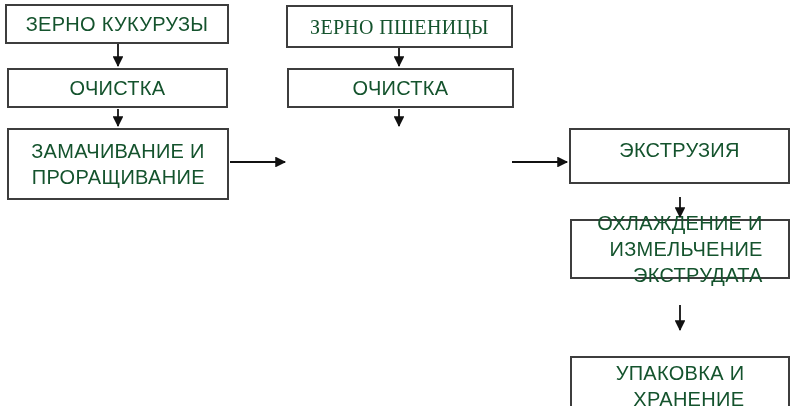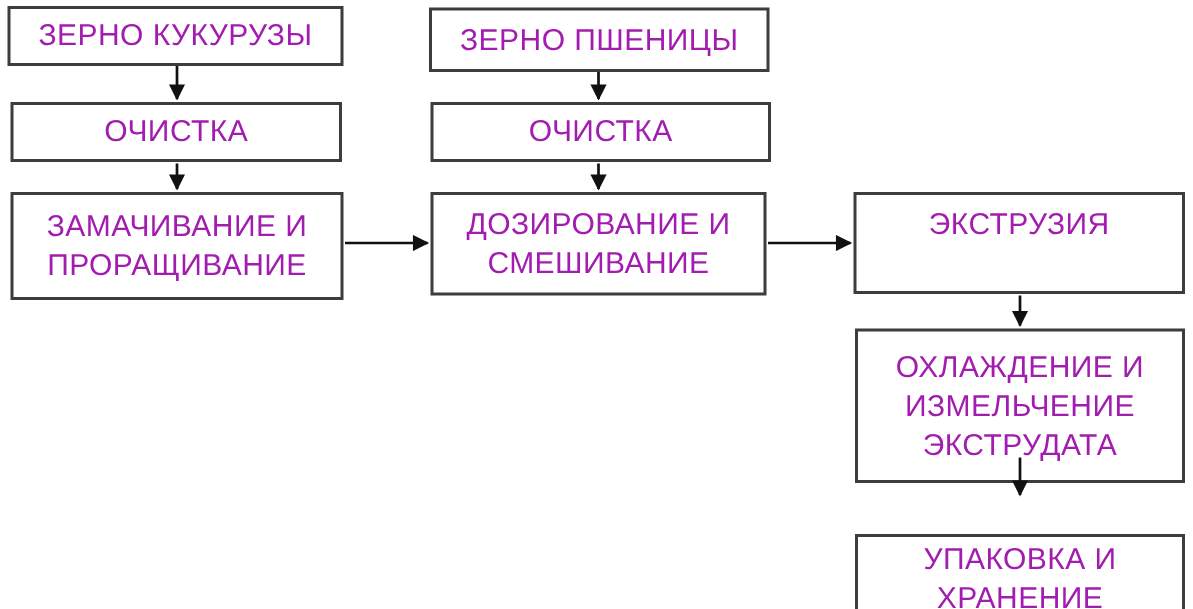--- a/index.html
+++ b/index.html
@@ -13,42 +13,42 @@
     height: 406px;
     background: #ffffff;
     font-family: "Liberation Sans", "DejaVu Sans", sans-serif;
     overflow: hidden;
   }
   .node {
     position: absolute;
     box-sizing: border-box;
     border: 2px solid #3d3d3d;
     background: #ffffff;
-    color: #a21caf;
+    color: #14532d;
     font-size: 20px;
     line-height: 26px;
-    text-align: center;
+    text-align: right;
     white-space: pre-line;
     display: flex;
     align-items: center;
     justify-content: center;
     letter-spacing: 0.3px;
   }
   
   #n-corn-grain        { left: 5px;   top: 4px;   width: 224px; height: 40px; }
   #n-corn-cleaning     { left: 7px;   top: 68px;  width: 221px; height: 40px; }
   #n-soaking           { left: 7px;   top: 128px; width: 222px; height: 72px; }
   
-  #n-wheat-grain       { left: 286px; top: 5px;   width: 227px; height: 43px; }
+  #n-wheat-grain       { left: 286px; top: 5px;   width: 227px; height: 43px; font-family: Liberation Serif, serif; }
   #n-wheat-cleaning    { left: 287px; top: 68px;  width: 227px; height: 40px; }
   #n-dosing            { left: 287px; top: 128px; width: 224px; height: 69px; }
   
-  #n-extrusion         { left: 569px; top: 128px; width: 221px; height: 68px;
+  #n-extrusion         { left: 569px; top: 128px; width: 221px; height: 56px;
                          align-items: flex-start; padding-top: 7px; }
-  #n-cooling           { left: 570px; top: 219px; width: 220px; height: 103px; }
+  #n-cooling           { left: 570px; top: 219px; width: 220px; height: 60px; }
   #n-packaging         { left: 570px; top: 332px; width: 220px; height: 60px; margin-top: 24px; }
 
   #arrows {
     position: absolute;
     left: 0; top: 0;
     width: 795px;
     height: 406px;
     pointer-events: none;
   }
   #arrows line {
@@ -65,22 +65,20 @@
 
   <div class="node" id="n-corn-cleaning">ОЧИСТКА</div>
 
   <div class="node" id="n-soaking">ЗАМАЧИВАНИЕ И
 ПРОРАЩИВАНИЕ</div>
 
   <div class="node" id="n-wheat-grain">ЗЕРНО ПШЕНИЦЫ</div>
 
   <div class="node" id="n-wheat-cleaning">ОЧИСТКА</div>
 
-  <div class="node" id="n-dosing">ДОЗИРОВАНИЕ И
-СМЕШИВАНИЕ</div>
 
   <div class="node" id="n-extrusion">ЭКСТРУЗИЯ</div>
 
   <div class="node" id="n-cooling">ОХЛАЖДЕНИЕ И
 ИЗМЕЛЬЧЕНИЕ
 ЭКСТРУДАТА</div>
 
   <div class="node" id="n-packaging">УПАКОВКА И
 ХРАНЕНИЕ</div>
 

